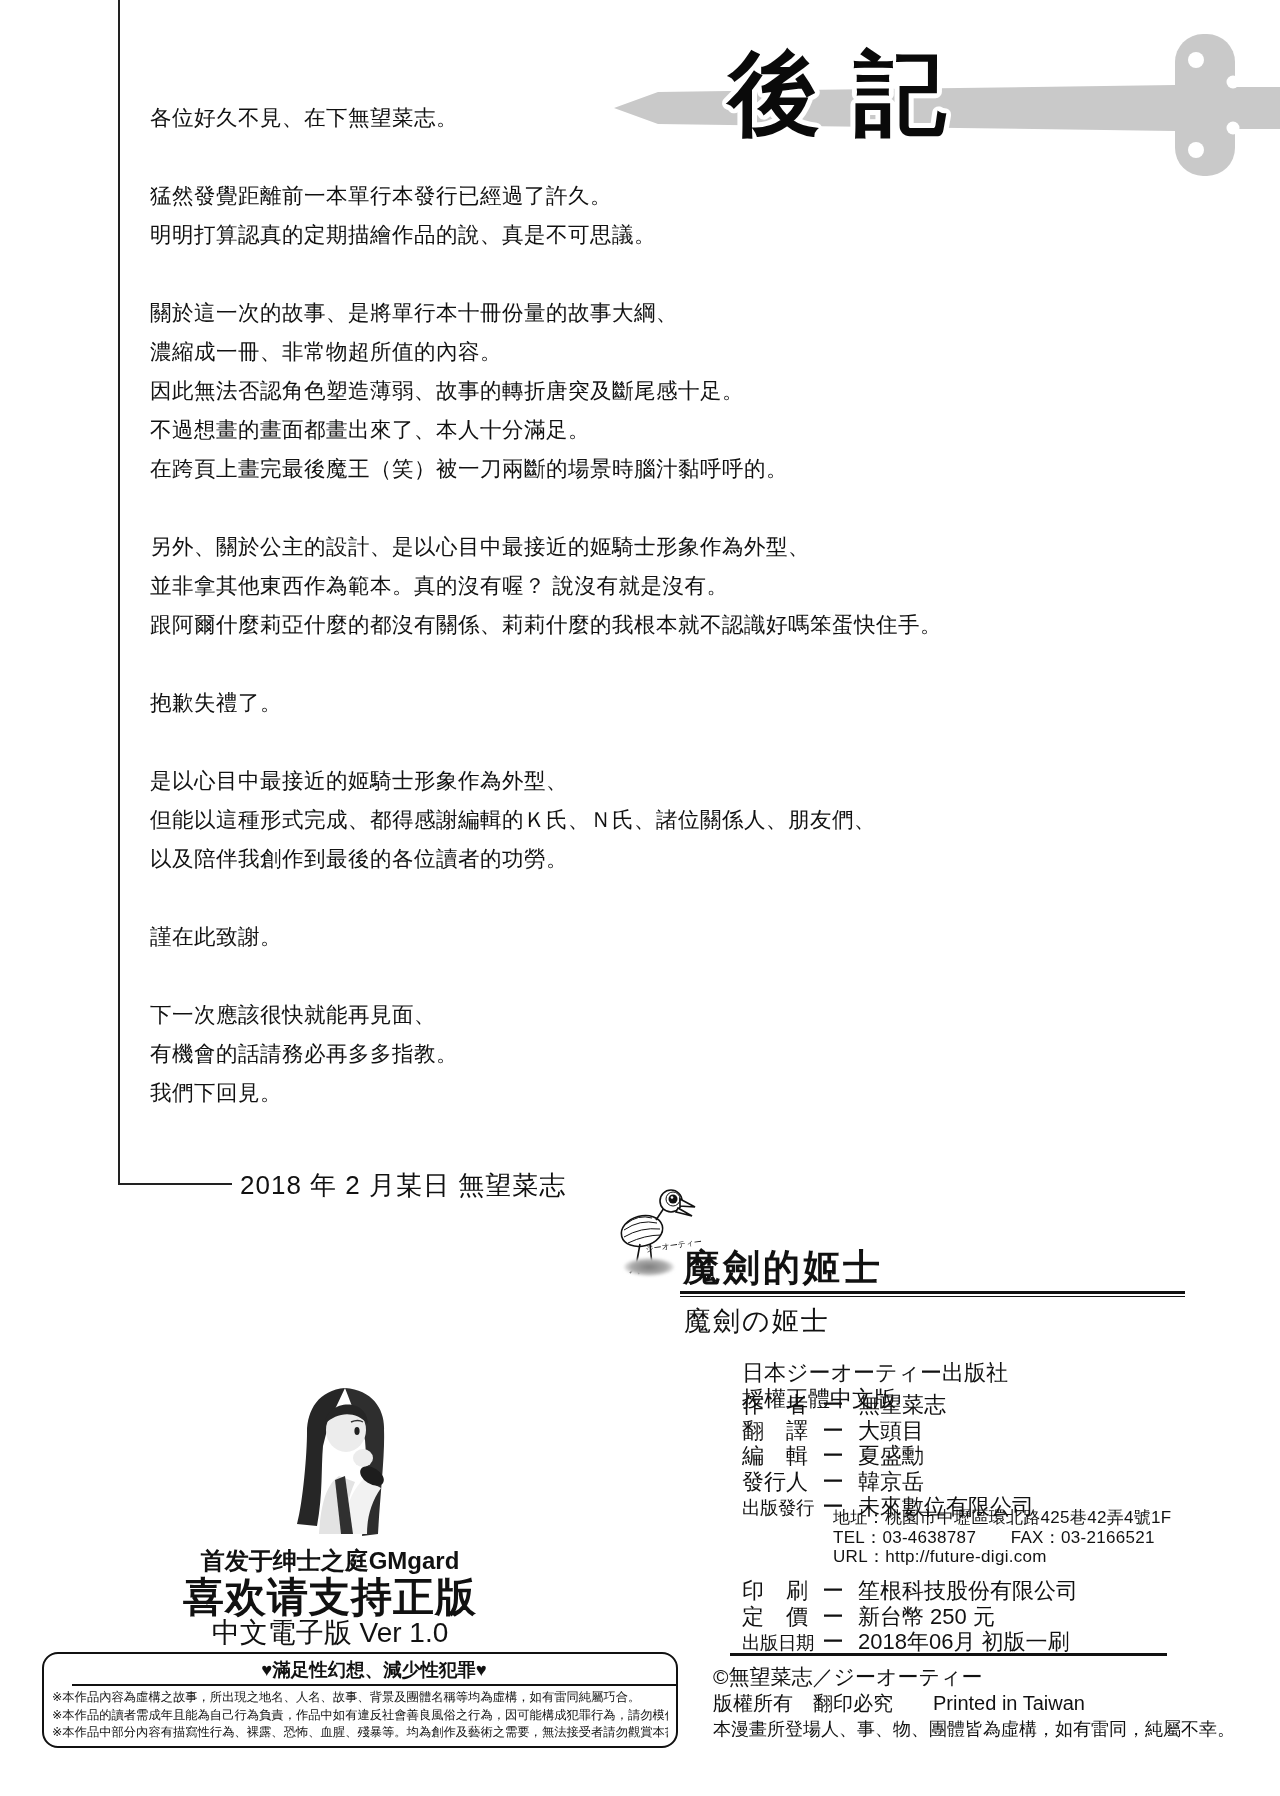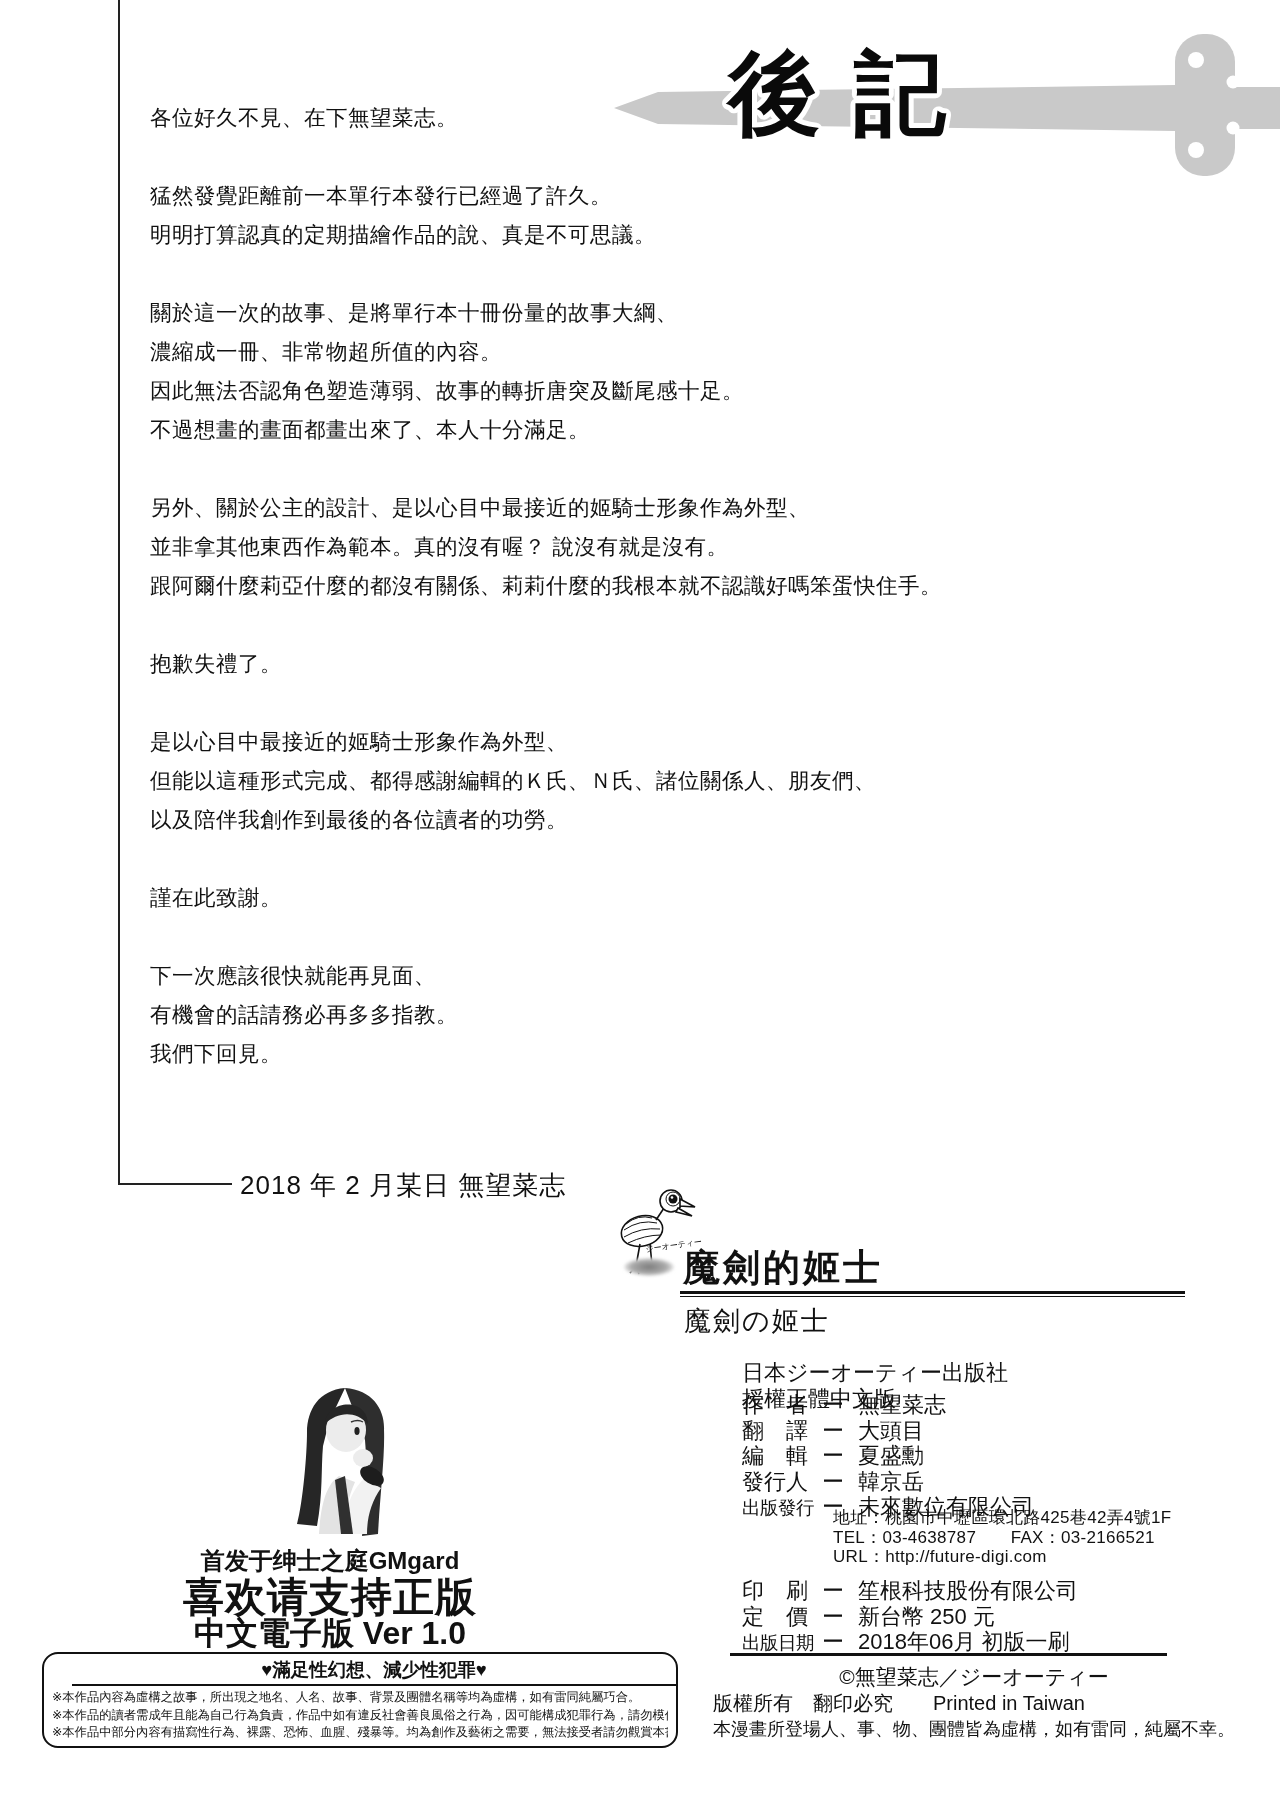--- a/index.html
+++ b/index.html
@@ -35,29 +35,29 @@
   .pub-block { position:absolute; left:742px; top:1340px; font-size:22px; line-height:26px; white-space:nowrap;margin-top:20px; }
   .credits { position:absolute; left:742px; top:1392px; font-size:22px; }
   .credits2 { position:absolute; left:742px; top:1578px; font-size:22px; }
   .crow { line-height:25.5px; white-space:nowrap; }
   .clabel { display:inline-block; width:76px; }
   .clabel.sm { font-size:18.5px; letter-spacing:-0.5px; }
   .cdash { margin:0 14px 0 4px; }
   .pub-details { position:absolute; left:833px; top:1508px; font-size:17px; line-height:19.5px; letter-spacing:0.3px; white-space:nowrap; }
   .colophon-rule { position:absolute; left:730px; top:1653px; width:437px; height:3px; background:#111; }
   .copyright { position:absolute; left:713px; top:1664px; white-space:nowrap; }
-  .cp1 { font-size:21px; line-height:26px;text-align:center; }
+  .cp1 { font-size:21px; line-height:26px; }
   .cp2 { font-size:20px; line-height:26px; }
   .cp3 { font-size:18px; line-height:26px; }
   
   .girl { position:absolute; left:283px; top:1384px; width:122px; height:156px; }
   .promo { position:absolute; left:180px; top:1547px; width:300px; text-align:center; }
   .promo-src { font-size:24px; font-weight:bold; line-height:27px; white-space:nowrap; }
   .promo-support { font-size:41px; font-weight:800; line-height:46px; letter-spacing:1px; white-space:nowrap; }
-  .promo-ver { font-size:32px; line-height:26px; white-space:nowrap;font-weight:bold; }
+  .promo-ver { font-size:28px; line-height:26px; white-space:nowrap; }
   .disclaimer { position:absolute; left:42px; top:1652px; width:636px; border:2.5px solid #111; border-radius:16px; box-sizing:border-box; background:#fff; }
   .d-head { text-align:center; font-weight:bold; font-size:18.5px; padding:3px 0 2px; border-bottom:2px solid #111;margin-left:28px; }
   .d-items { padding:3px 8px 4px; }
   .d-items .di { font-size:12.3px; line-height:17.5px; white-space:nowrap; overflow:hidden; }
 </style>
 </head>
 <body>
 
 <div class="page">
 
@@ -82,20 +82,21 @@
   <div class="afterword">
     <div class="tl">各位好久不見、在下無望菜志。</div>
     <div class="tl"></div>
     <div class="tl">猛然發覺距離前一本單行本發行已經過了許久。</div>
     <div class="tl">明明打算認真的定期描繪作品的說、真是不可思議。</div>
     <div class="tl"></div>
     <div class="tl">關於這一次的故事、是將單行本十冊份量的故事大綱、</div>
     <div class="tl">濃縮成一冊、非常物超所值的內容。</div>
     <div class="tl">因此無法否認角色塑造薄弱、故事的轉折唐突及斷尾感十足。</div>
     <div class="tl">不過想畫的畫面都畫出來了、本人十分滿足。</div>
+    <div class="tl">在跨頁上畫完最後魔王（笑）被一刀兩斷的場景時腦汁黏呼呼的。</div>
     <div class="tl"></div>
     <div class="tl">另外、關於公主的設計、是以心目中最接近的姬騎士形象作為外型、</div>
     <div class="tl">並非拿其他東西作為範本。真的沒有喔？ 說沒有就是沒有。</div>
     <div class="tl">跟阿爾什麼莉亞什麼的都沒有關係、莉莉什麼的我根本就不認識好嗎笨蛋快住手。</div>
     <div class="tl"></div>
     <div class="tl">抱歉失禮了。</div>
     <div class="tl"></div>
     <div class="tl">是以心目中最接近的姬騎士形象作為外型、</div>
     <div class="tl">但能以這種形式完成、都得感謝編輯的Ｋ氏、Ｎ氏、諸位關係人、朋友們、</div>
     <div class="tl">以及陪伴我創作到最後的各位讀者的功勞。</div>

